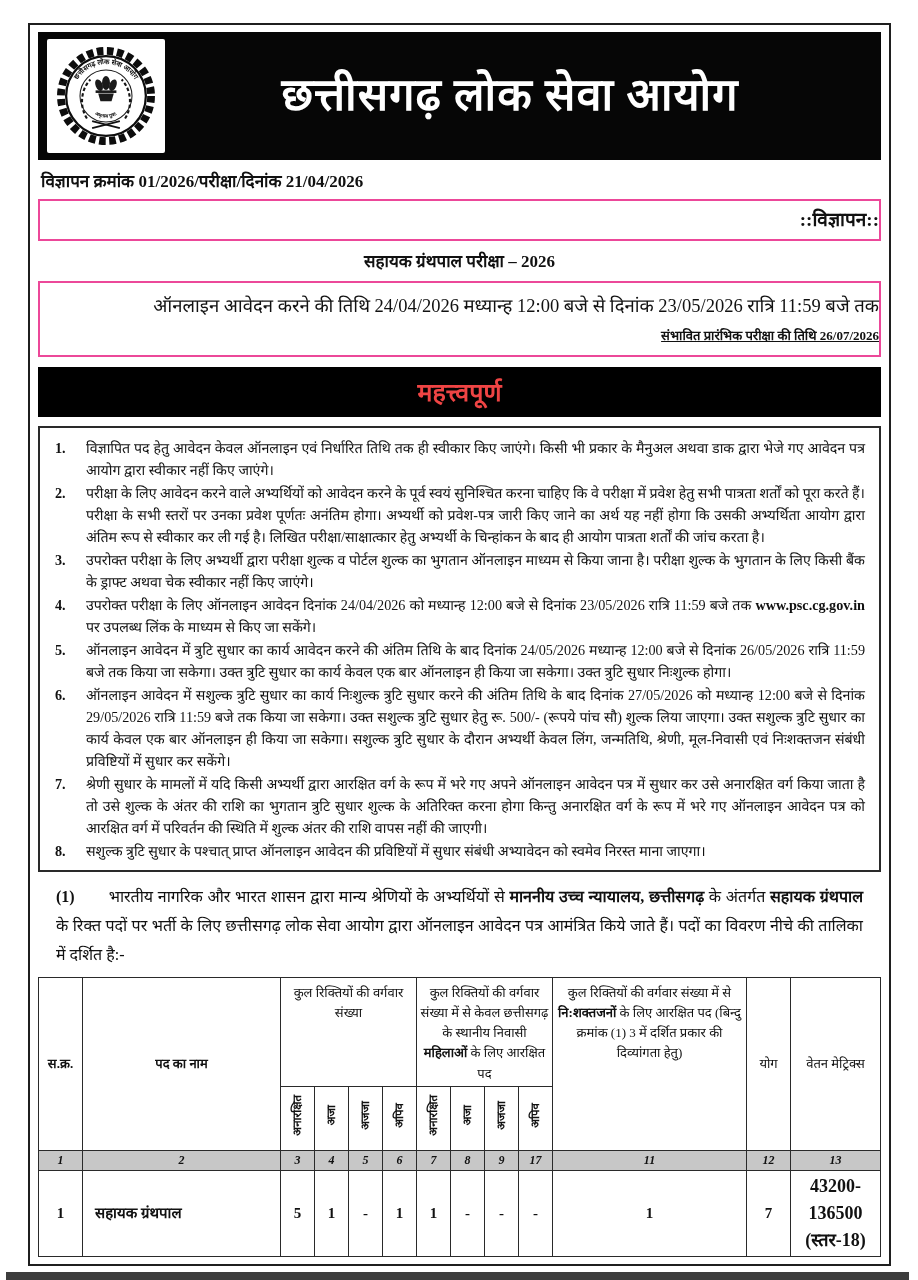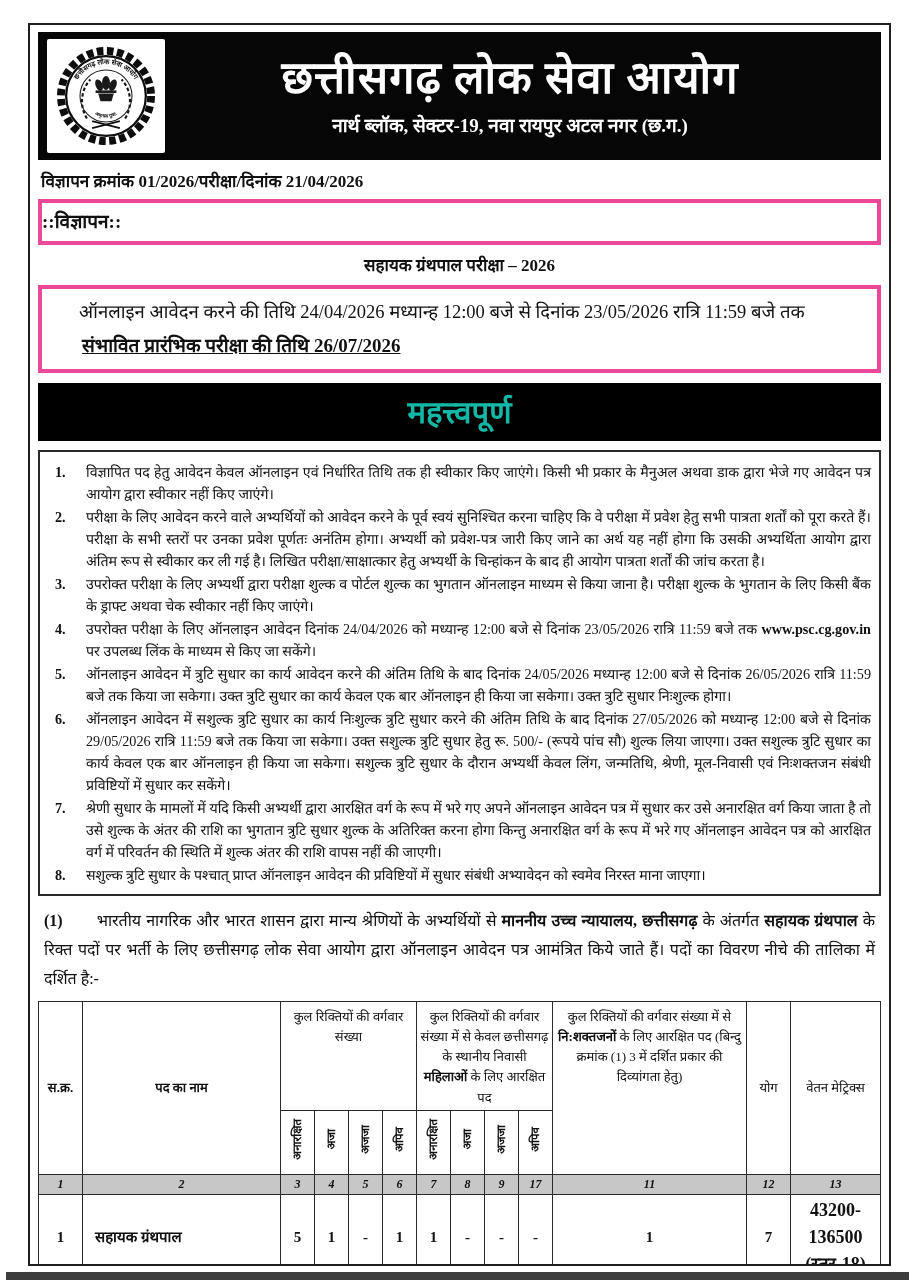--- a/index.html
+++ b/index.html
@@ -41,40 +41,40 @@
   .letterhead-text { flex: 1; text-align: center; color: #fff; padding-right: 26px; }
   .org-name { font-size: 45px; font-weight: bold; line-height: 1.1; letter-spacing: 1px; }
   .org-address { font-size: 19px; font-weight: bold; margin-top: 9px; }
   
   .meta-row {
     display: flex; justify-content: space-between;
     font-size: 17px; font-weight: bold;
     margin: 9px 3px 7px;
   }
   
-  .outline-box { border: 4px solid #ec4899; text-align: left; }
+  .outline-box { border: 2px solid #ec4899; text-align: right; }
   .advert-box { font-size: 19px; font-weight: bold; padding: 5px 0 7px; }
   .exam-title { text-align: center; font-size: 17px; font-weight: bold; margin: 8px 0 9px; }
   .dates-box { padding: 9px 0 11px; }
   .dates-line1 { font-size: 18.5px; margin-left: 37px; }
-  .dates-line2 { font-size: 19px; font-weight: bold; text-decoration: underline; margin-top: 9px; padding-left: 40px; }
+  .dates-line2 { font-size: 13px; font-weight: bold; text-decoration: underline; margin-top: 9px; padding-left: 40px; }
   .banner {
     margin: 10px 0 9px;
-    background: #000; color: #14b8a6;
+    background: #000; color: #ef4444;
     text-align: center;
-    font-size: 31px; font-weight: bold;
+    font-size: 25px; font-weight: bold;
     padding: 7px 8px 9px;
   }
   
   .points-box { border: 2px solid #2a2a2a; padding: 8px 0 8px 0; }
   .point { display: flex; font-size: 14.2px; line-height: 22px; text-align: justify; margin-top: 1px; }
   .point-no { flex: 0 0 46px; padding-left: 15px; font-weight: bold; }
-  .point-text { flex: 1; padding-right: 8px; }
-  
-  .para1 { margin: 10px 6px 8px; font-size: 16px; line-height: 29px; text-align: justify; }
+  .point-text { flex: 1; padding-right: 14px; }
+  
+  .para1 { margin: 10px 18px 8px; font-size: 16px; line-height: 29px; text-align: justify; }
   .para1-no { font-weight: bold; margin-right: 34px; }
   
   table.vacancy { width: 100%; border-collapse: collapse; table-layout: fixed; }
   table.vacancy td {
     border: 1.6px solid #2a2a2a;
     text-align: center; vertical-align: middle;
     padding: 2px;
     font-size: 13px; line-height: 1.55;
   }
   tr.th-row1 { height: 78px; }
@@ -134,21 +134,20 @@
           <textPath href="#arcBot" startOffset="50%" text-anchor="middle">अमृतस्य पुत्रा:</textPath>
         </text>
         <g stroke="#101010" stroke-width="2.2">
           <line x1="44" y1="97" x2="76" y2="89"></line>
           <line x1="44" y1="89" x2="76" y2="97"></line>
         </g>
       </svg>
     </div>
     <div class="letterhead-text">
       <div class="org-name">छत्तीसगढ़ लोक सेवा आयोग</div>
-      <div class="org-address">नार्थ ब्लॉक, सेक्टर-19, नवा रायपुर अटल नगर (छ.ग.)</div>
     </div>
   </div>
 
   <div class="meta-row">
     <span>विज्ञापन क्रमांक 01/2026/परीक्षा/दिनांक 21/04/2026</span>
   </div>
 
   <div class="outline-box advert-box">::विज्ञापन::</div>
 
   <div class="exam-title">सहायक ग्रंथपाल परीक्षा – 2026</div>

